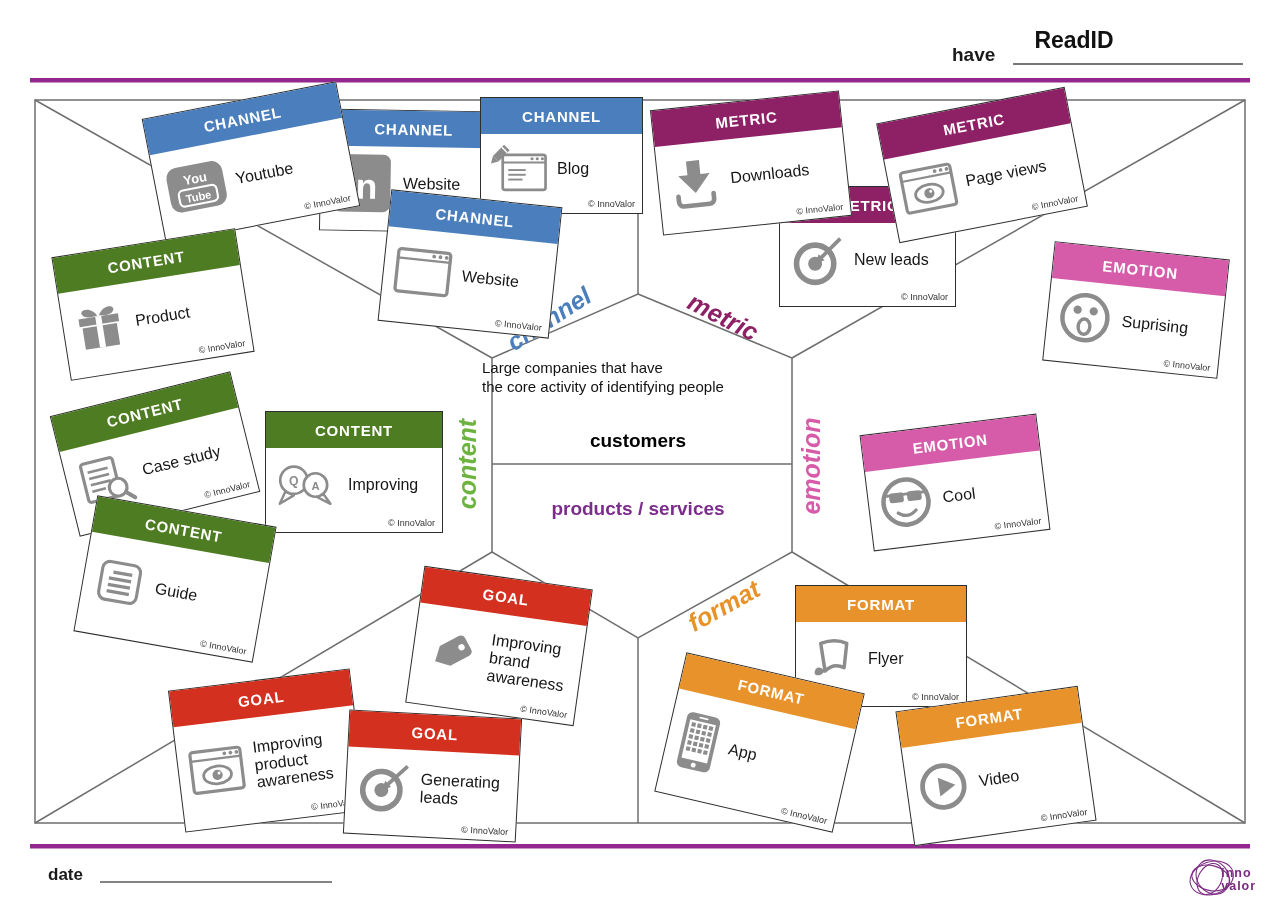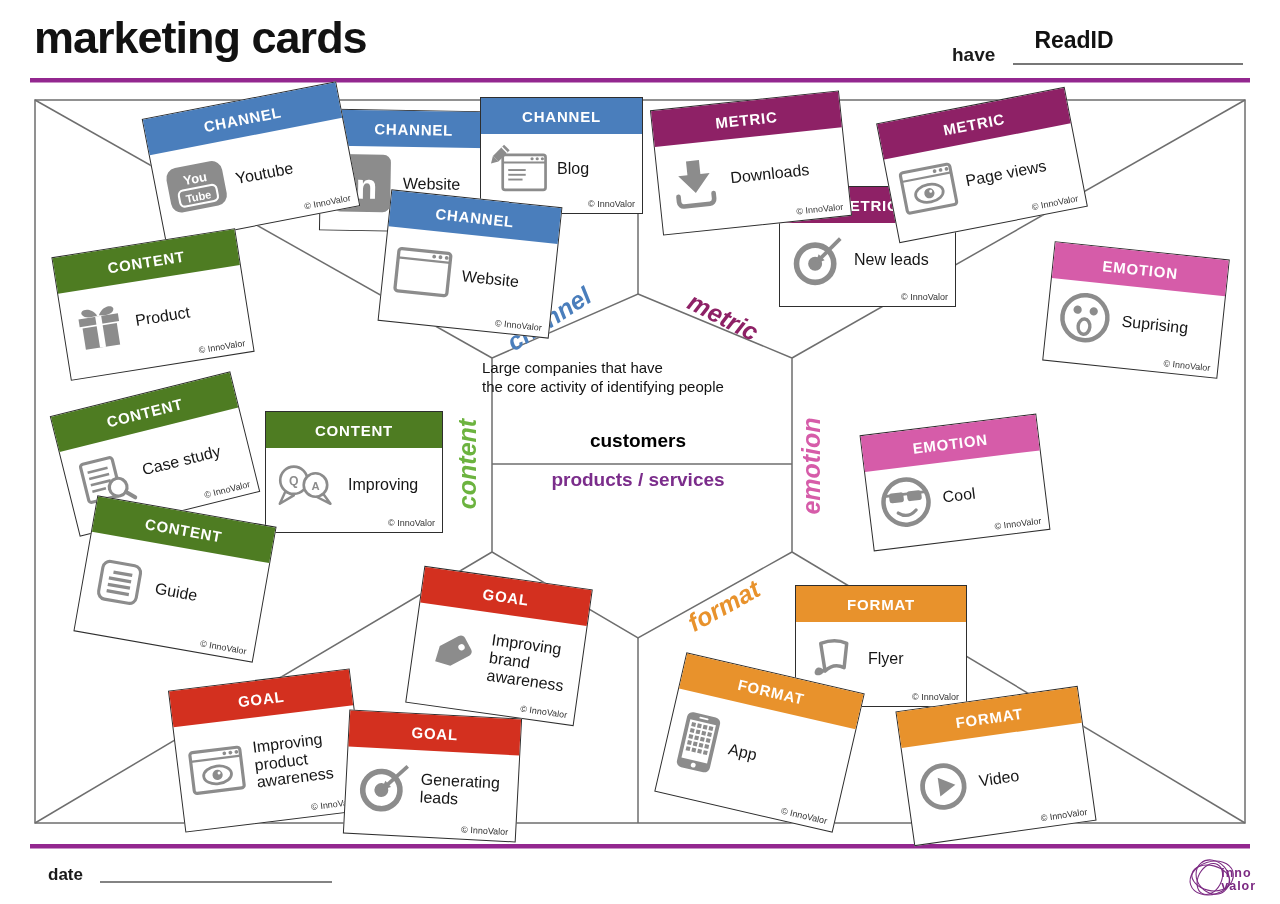--- a/index.html
+++ b/index.html
@@ -46,28 +46,27 @@
       <line x1="638" y1="638" x2="638" y2="823"></line>
       <line x1="35" y1="100" x2="492" y2="358"></line>
       <line x1="1245" y1="100" x2="792" y2="358"></line>
       <line x1="35" y1="823" x2="492" y2="552"></line>
       <line x1="1245" y1="823" x2="792" y2="552"></line>
     </g>
     <line x1="1013" y1="64" x2="1243" y2="64" stroke="#4a4a4a" stroke-width="1.6"></line>
     <line x1="100" y1="882" x2="332" y2="882" stroke="#5a5a5a" stroke-width="1.6"></line>
   </svg>
 
-  <div class="abs" id="page-title">marketing cards</div>
   <div class="abs" id="name-label">have</div>
   <div class="abs" id="name-value">ReadID</div>
 
   <div class="abs center-text" id="center-customers-desc">Large companies that have
 the core activity of identifying people</div>
   <div class="abs center-head" id="center-customers-h" style="color: #000000;">customers</div>
-  <div class="abs center-head" id="center-products-h" style="color: rgb(123, 45, 139);">products / services</div>
+  <div class="abs center-head" id="center-products-h" style="color: rgb(123, 45, 139); margin-top: 29px;">products / services</div>
 
   <div id="zone-labels">
       <span class="zone-label" style="color: rgb(74, 126, 188); left: 549px; top: 319px; transform: translate(-50%, -50%) rotate(-33deg);">channel</span>
       <span class="zone-label" style="color: rgb(142, 33, 102); left: 723px; top: 317px; transform: translate(-50%, -50%) rotate(27deg);">metric</span>
       <span class="zone-label" style="color: rgb(108, 179, 63); left: 467px; top: 464px; transform: translate(-50%, -50%) rotate(-90deg);">content</span>
       <span class="zone-label" style="color: rgb(214, 92, 169); left: 811px; top: 466px; transform: translate(-50%, -50%) rotate(-90deg);">emotion</span>
       <span class="zone-label" style="color: rgb(232, 146, 44); left: 724px; top: 606px; transform: translate(-50%, -50%) rotate(-29deg);">format</span>
     </div>
   <div id="cards">
       <div class="card" style="left: 779px; top: 186px; width: 177px; height: 121px; transform: rotate(0deg);">

